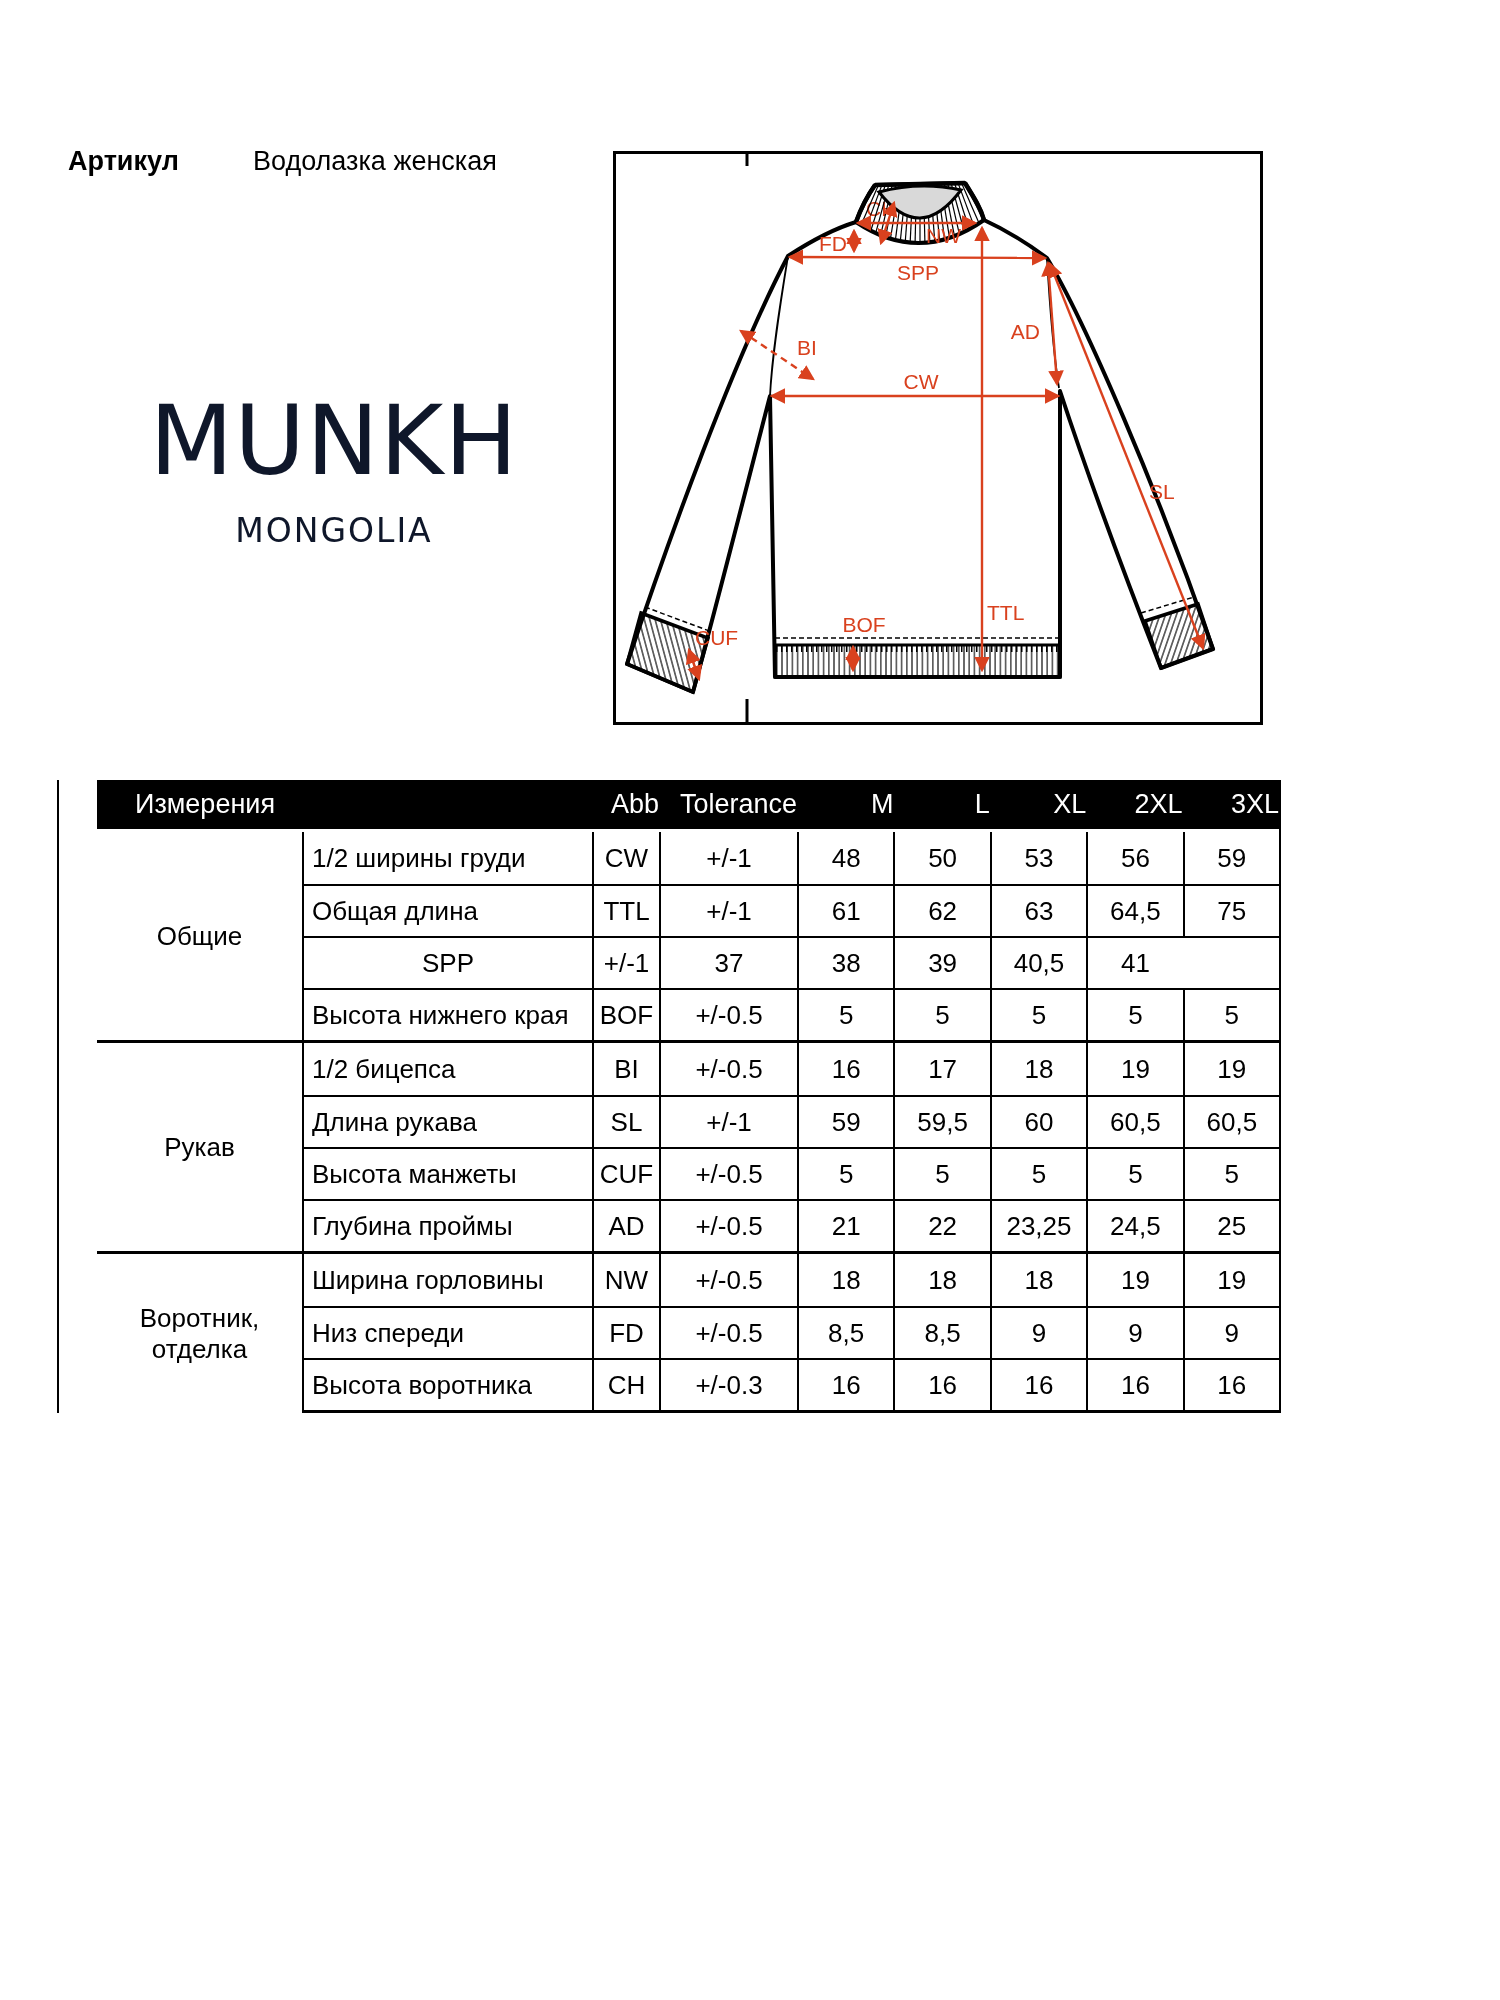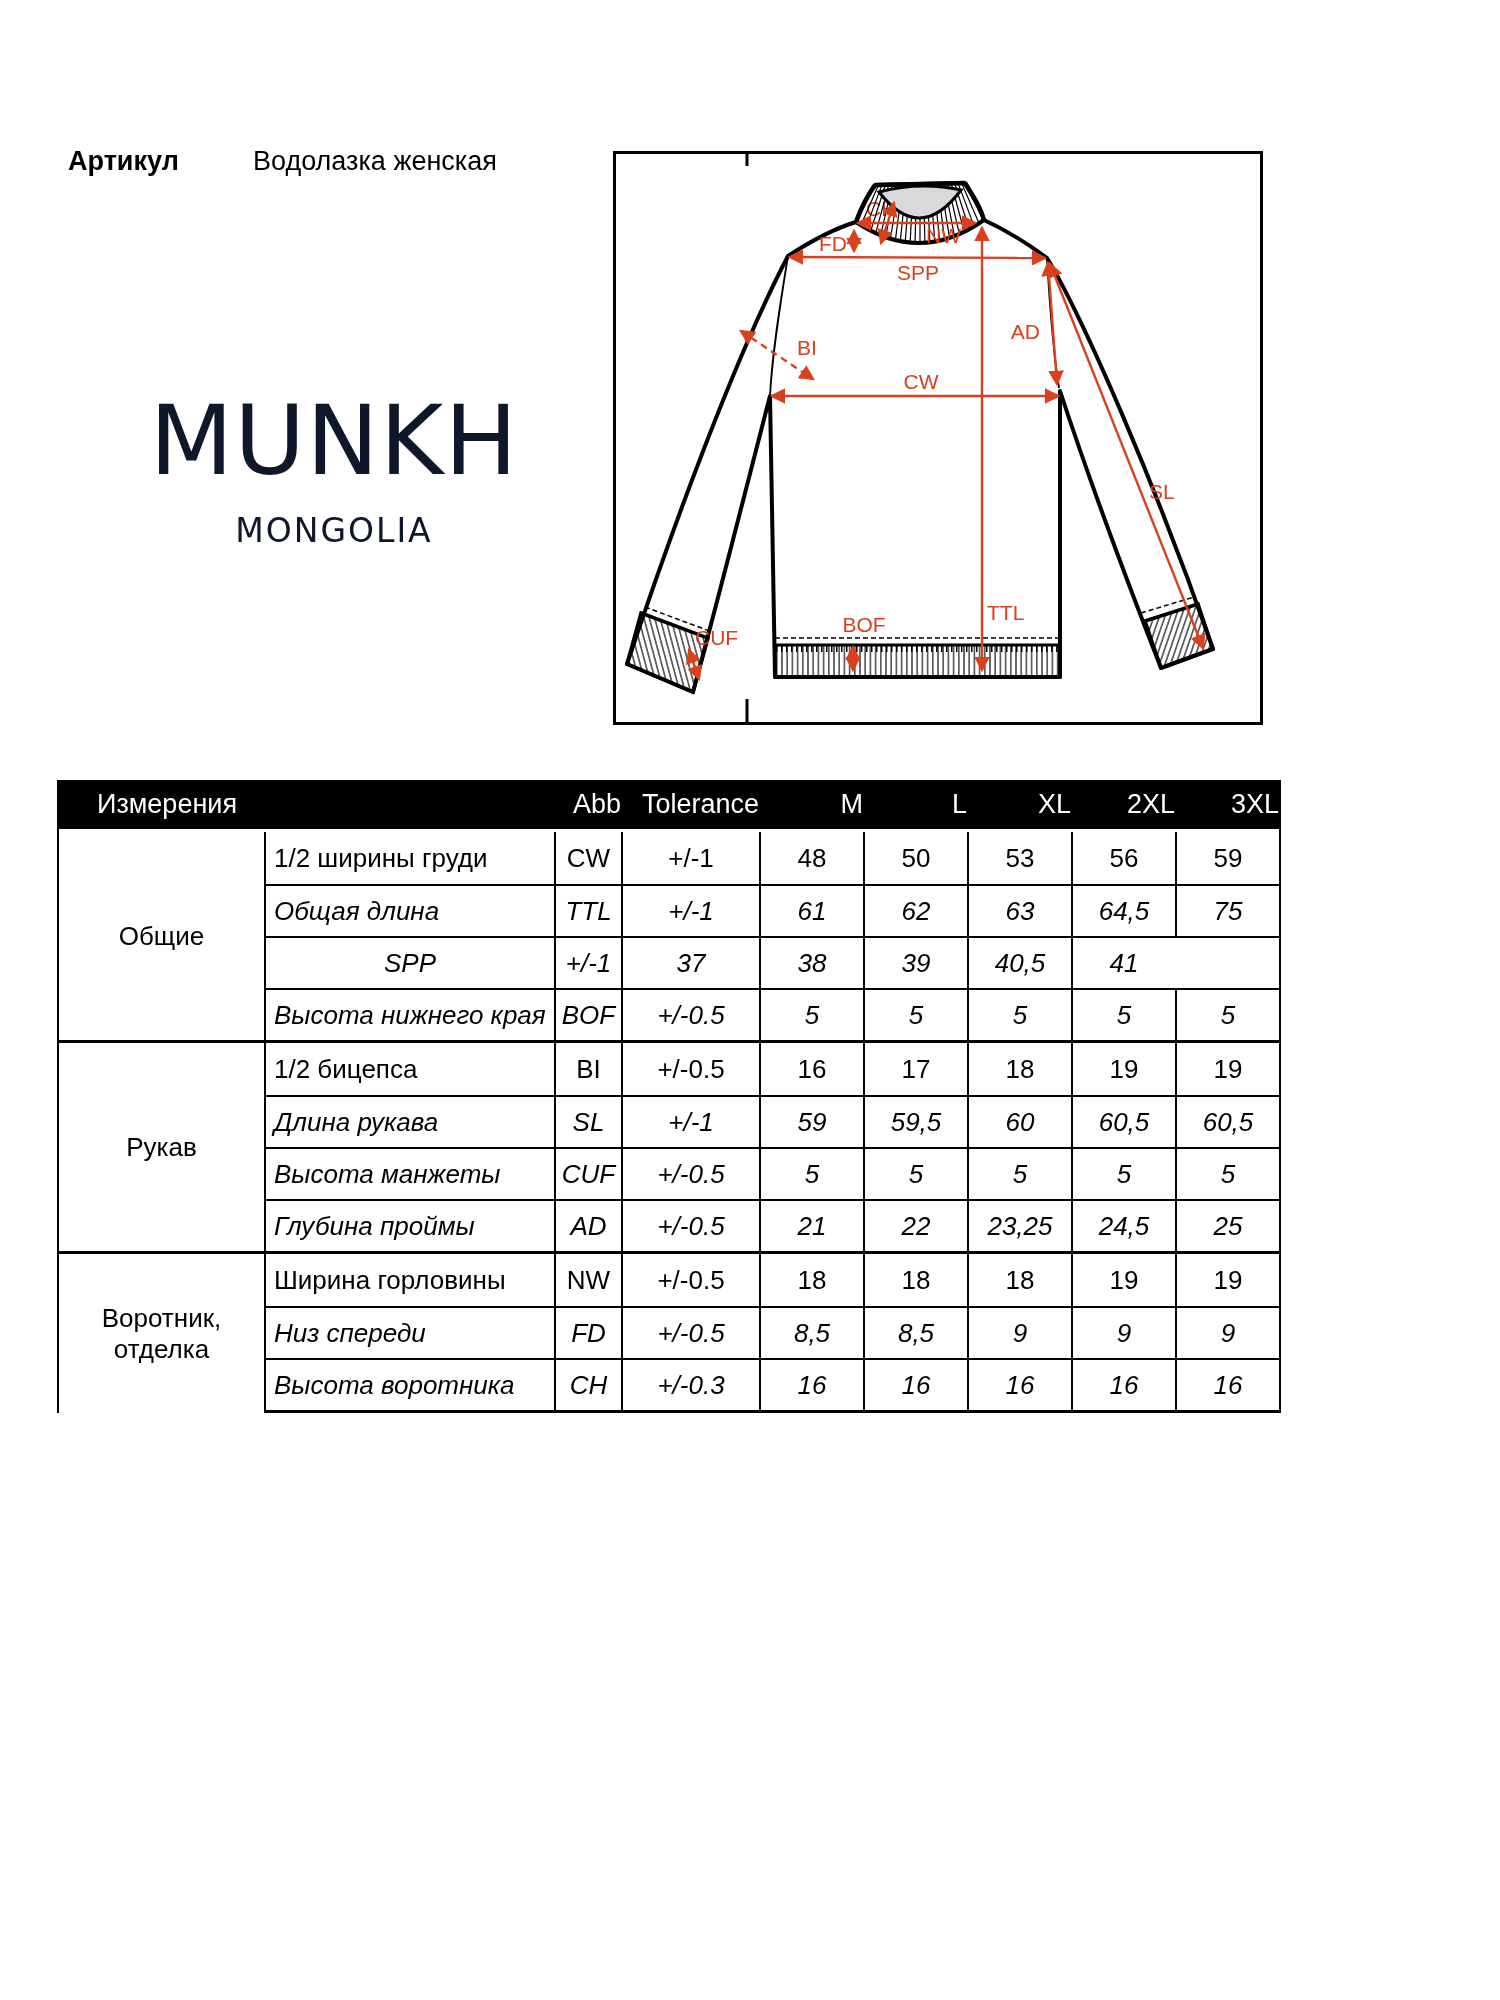--- a/index.html
+++ b/index.html
@@ -13,34 +13,34 @@
   
   .logo{position:absolute;left:104px;top:392px;width:460px;text-align:center;color:#0f172a;}
   .logo .brand{font-family:"DejaVu Sans", sans-serif;font-size:97px;line-height:1;letter-spacing:1px;font-weight:400;}
   .logo .sub{margin-top:22px;font-size:33px;letter-spacing:2px;font-family:"DejaVu Sans", sans-serif;}
 
   
   .diagram{position:absolute;left:613px;top:151px;}
 
   
   .size-table{position:absolute;left:57px;top:780px;width:1224px;box-sizing:border-box;
-              border-left:2px solid #000;border-right:2px solid #000;font-size:26px;}
+              border-left:2px solid #000;border-right:2px solid #000;font-size:26px;padding-left:38px;}
   .th-row{display:grid;grid-template-columns:495px 67px 138px repeat(5,1fr);
           background:#000;color:#fff;height:52px;box-sizing:border-box;
           border-bottom:3px solid #fff;align-items:center;font-size:27px;}
   .th{text-align:right;}
   .th.meas{text-align:left;padding-left:38px;}
   .group{display:flex;}
   .group + .group{border-top:3px solid #000;}
   .gcell{flex:0 0 207px;width:207px;box-sizing:border-box;border-right:2px solid #000;
          display:flex;align-items:center;justify-content:center;text-align:center;white-space:pre-line;}
   .rows{flex:1;display:flex;flex-direction:column;}
   .rows.last{border-bottom:3px solid #000;}
   .row{display:grid;grid-template-columns:288px 67px 138px repeat(5,1fr);height:52px;box-sizing:border-box;}
-  .row + .row{border-top:2px solid #000;font-style:italic;}
+  .row + .row{border-top:2px solid #000;}
   .cell{display:flex;align-items:center;justify-content:center;box-sizing:border-box;overflow:hidden;}
   .cell + .cell{border-left:2px solid #000;}
   .cell.name{justify-content:flex-start;padding-left:8px;}
 
   
   .ann{font-family:"Liberation Sans", sans-serif;font-size:21px;fill:#d9411e;}
 </style>
 </head>
 <body>
 

